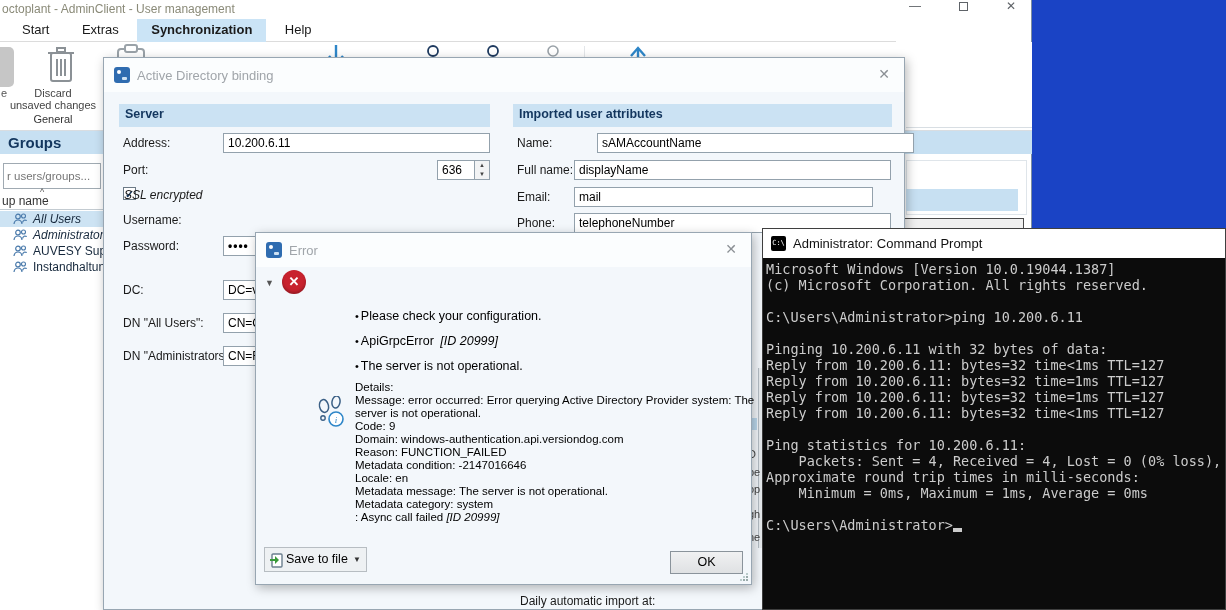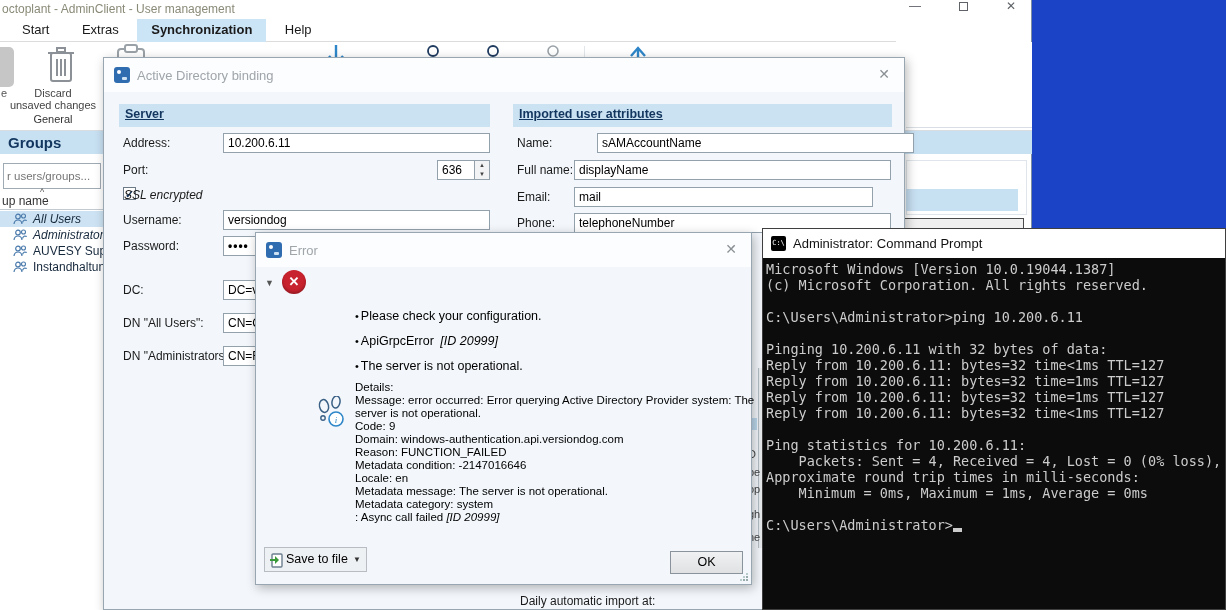--- a/index.html
+++ b/index.html
@@ -58,21 +58,21 @@
   .dlg-title { position:absolute; left:0; top:0; right:0; height:34px; background:#fbfdfe; }
   .dlg-title .t { position:absolute; left:33px; top:10px; font-size:13px; color:#a0a5aa; }
   .dlg-close { position:absolute; right:14px; top:8px; font-size:14px; color:#8a8f94; }
   .appicon { position:absolute; left:10px; top:9px; width:16px; height:16px; border-radius:3px;
              background:#2f6cb0; }
   .appicon::before { content:""; position:absolute; left:3px; top:3px; width:4px; height:4px;
                      border-radius:50%; background:#fff; }
   .appicon::after { content:""; position:absolute; right:3px; bottom:3px; width:5px; height:3px;
                     background:#cfe2f3; border-radius:1px; }
   .sec-band { position:absolute; height:23px; background:#cbe2f3; font-size:12.5px; font-weight:bold;
-              color:#13365e; line-height:20px; padding-left:6px;text-decoration:underline; }
+              color:#13365e; line-height:20px; padding-left:6px; }
   .flbl { position:absolute; font-size:12px; color:#1a1a1a; white-space:nowrap; }
   .fld  { position:absolute; height:20px; background:#fff; border:1px solid #93a1ac;
           font-size:12px; color:#000; padding:2px 4px; white-space:nowrap; overflow:hidden; }
   .spin { position:absolute; right:0; top:0; width:15px; height:18px; border-left:1px solid #93a1ac;
           font-size:6px; color:#444; text-align:center; line-height:9px; background:#f2f3f4; }
   .chk { position:absolute; width:13px; height:13px; border:1px solid #6b7a86; background:#fff;
          font-size:11px; line-height:12px; text-align:center; color:#1b3a5c; font-weight:bold; }
 
   
   #err-collapse { position:absolute; left:9px; top:45px; font-size:9px; color:#555; }
@@ -271,21 +271,20 @@
       <span>636</span>
       <span class="spin">
         <span>▲</span><br><span>▼</span>
       </span>
     </div>
 
     <span class="chk" style="left:19px;top:129px;">✓</span>
     <span class="flbl" style="left:20px;top:130px;font-style:italic;">SSL encrypted</span>
 
     <span class="flbl" style="left:19px;top:155px;">Username:</span>
-    <div class="fld" style="left:119px;top:152px;width:267px;">versiondog</div>
 
     <span class="flbl" style="left:19px;top:181px;">Password:</span>
     <div class="fld" style="left:119px;top:178px;width:267px;font-weight:bold;letter-spacing:1px;">••••</div>
 
     <span class="flbl" style="left:19px;top:225px;">DC:</span>
     <div class="fld" style="left:119px;top:222px;width:267px;">DC=v</div>
 
     <span class="flbl" style="left:19px;top:258px;">DN "All Users":</span>
     <div class="fld" style="left:119px;top:255px;width:267px;">CN=C</div>
 

